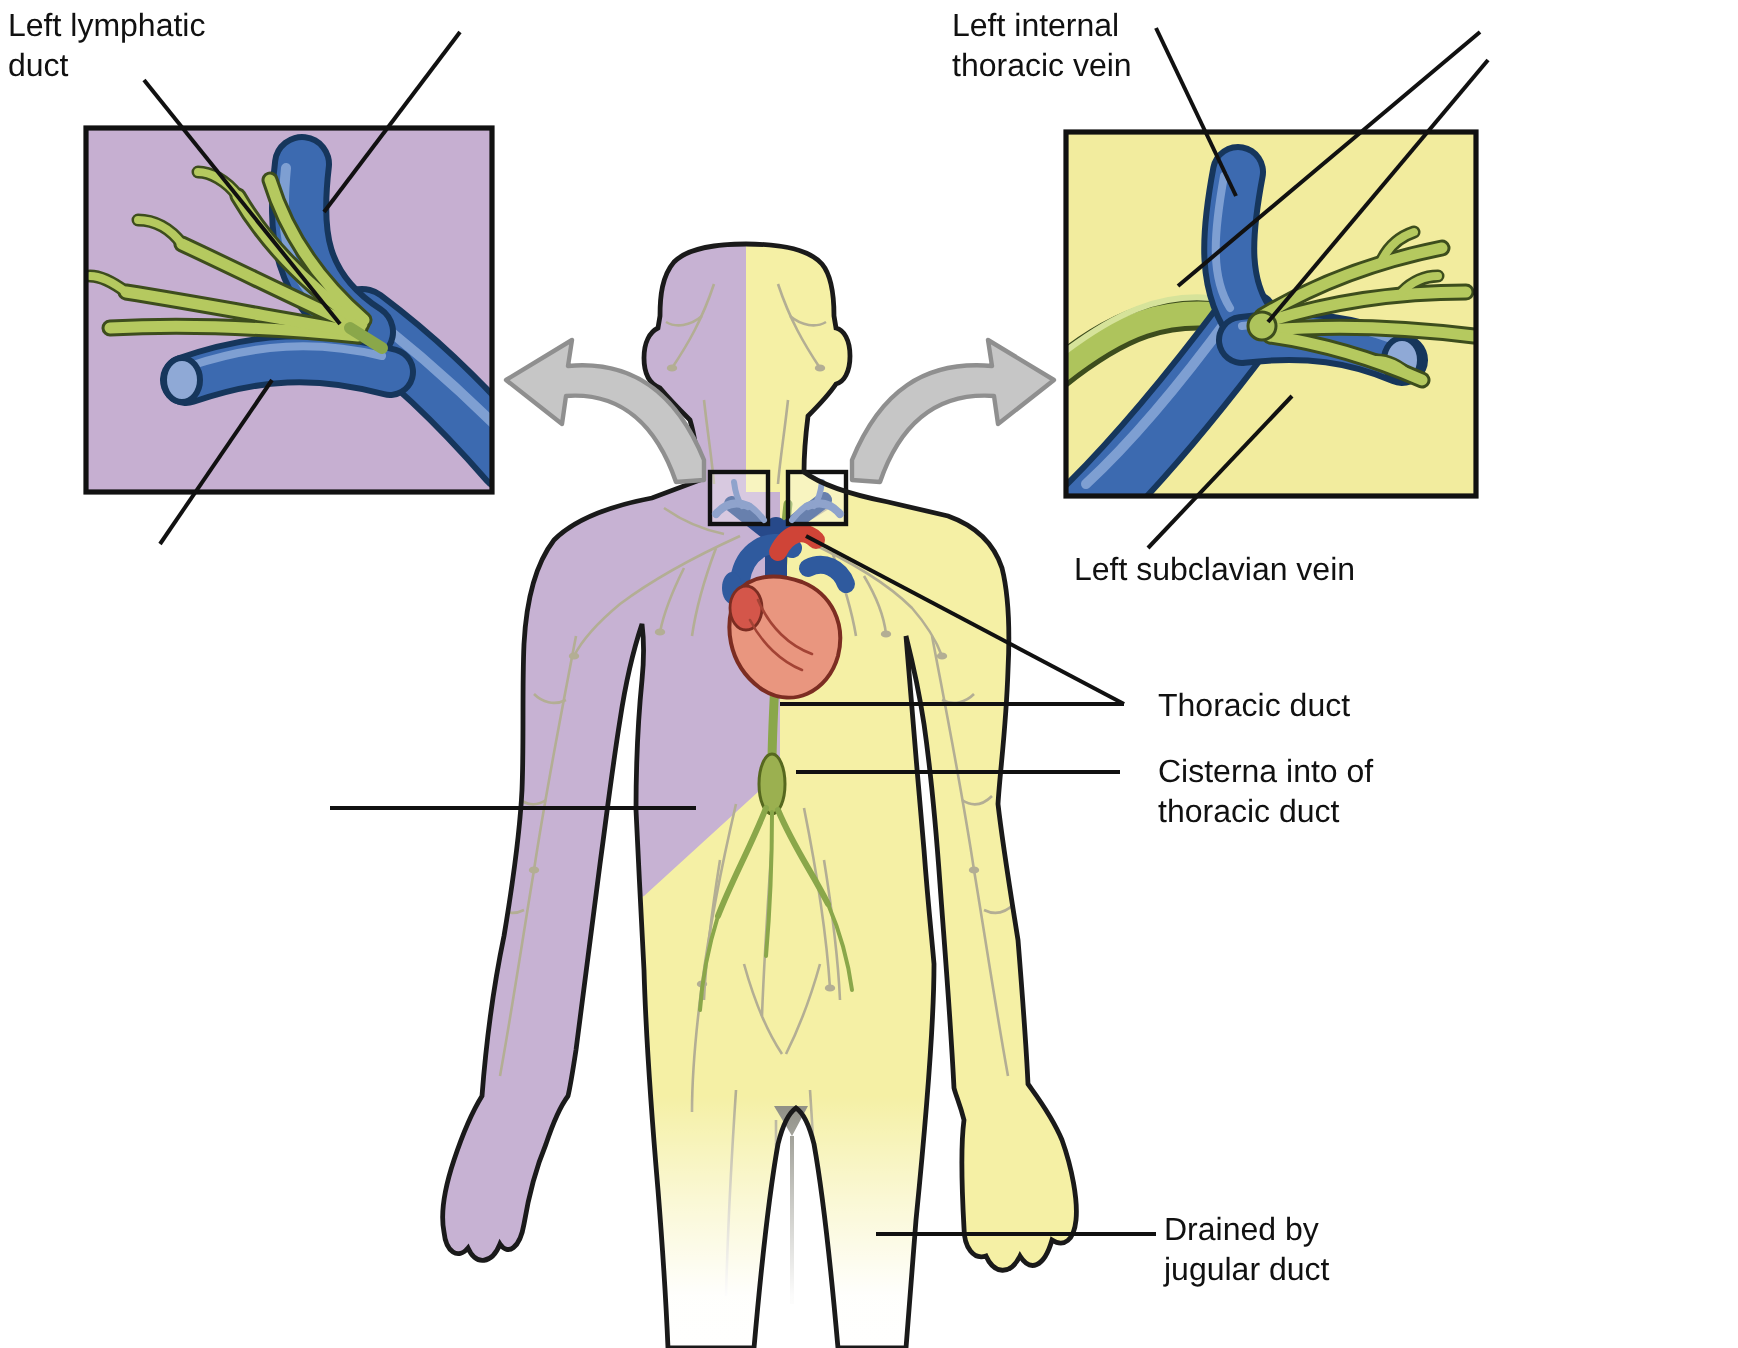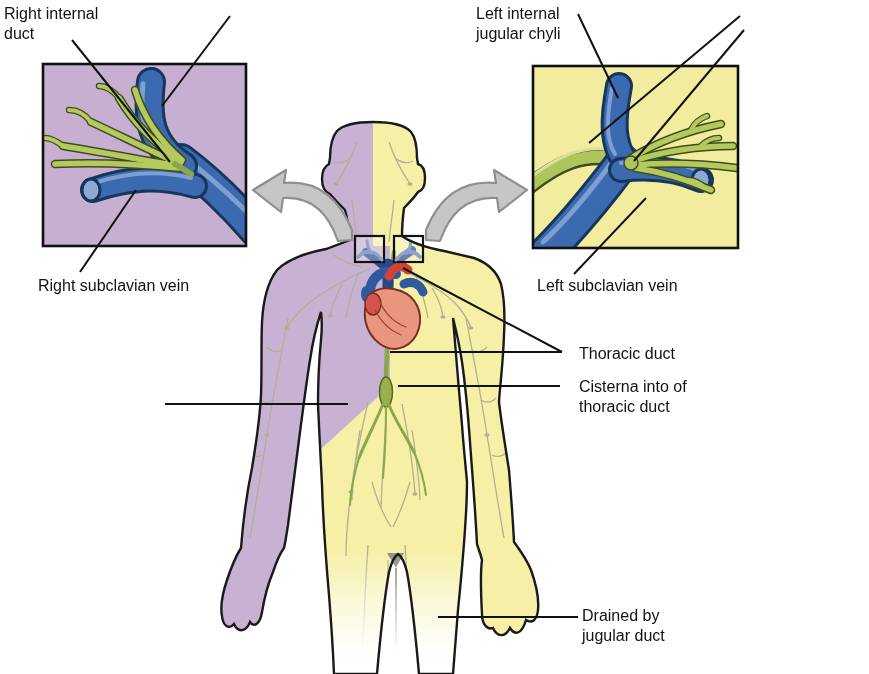--- a/index.html
+++ b/index.html
@@ -239,26 +239,25 @@
     <path class="leader" d="M744,30 L634,161"></path>
     <path class="leader" d="M574,274 L646,198"></path>
     <path class="leader" d="M403,268 L562,352"></path>
     <path class="leader" d="M390,352 L562,352"></path>
     <path class="leader" d="M398,386 L560,386"></path>
     <path class="leader" d="M165,404 L348,404"></path>
     <path class="leader" d="M438,617 L578,617"></path>
   </g>
 </svg>
 
-<div class="lbl" style="left:4px;top:4px;width:122px">Right internal duct</div>
-
-
-<div class="lbl nowrap" style="left:38px;top:276px">Right subclavian vein</div>
-
-<div class="lbl" style="left:476px;top:4px;width:100px">Left internal jugular chyli</div>
+<div class="lbl" style="left:4px;top:4px;width:122px">Left lymphatic duct</div>
+
+
+
+<div class="lbl" style="left:476px;top:4px;width:100px">Left internal thoracic vein</div>
 
 
 <div class="lbl nowrap" style="left:537px;top:276px">Left subclavian vein</div>
 
 <div class="lbl nowrap" style="left:579px;top:344px">Thoracic duct</div>
 
 <div class="lbl" style="left:579px;top:377px;width:136px">Cisterna into of thoracic duct</div>
 
 
 <div class="lbl" style="left:582px;top:606px;width:110px">Drained by jugular duct</div>

